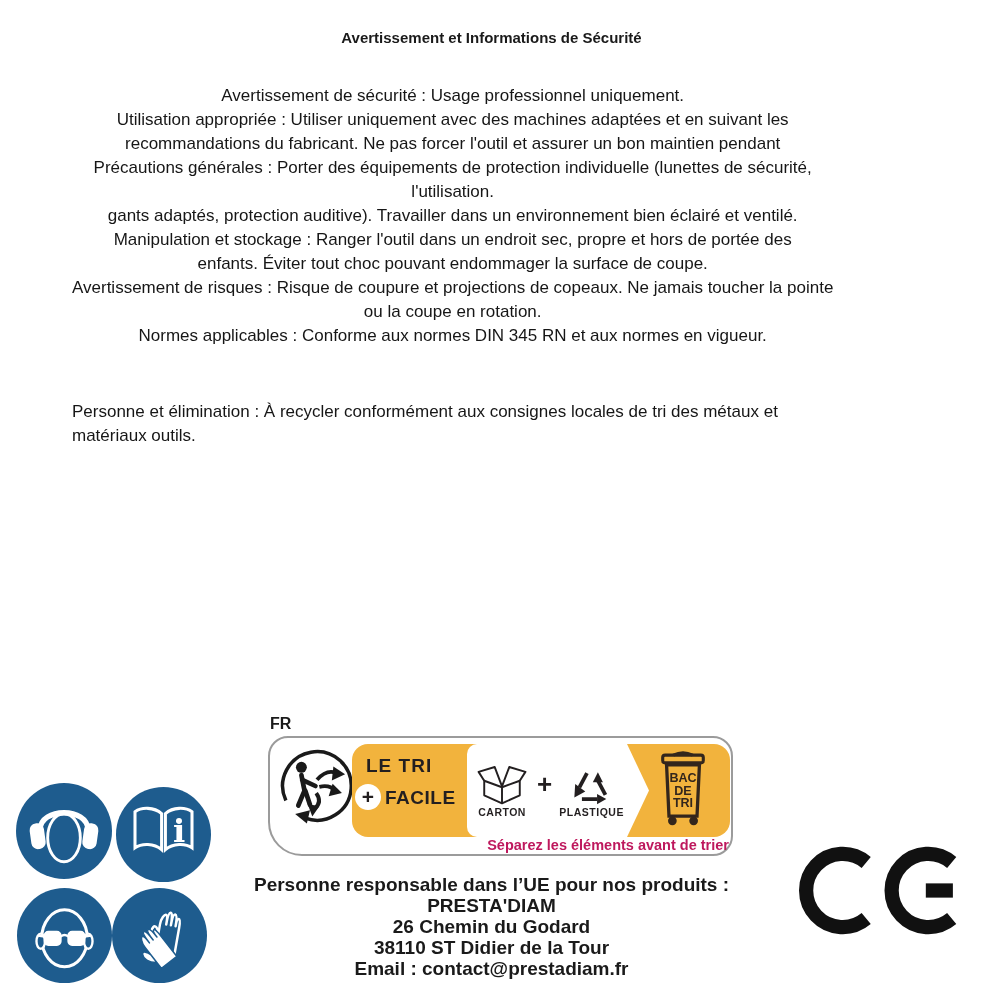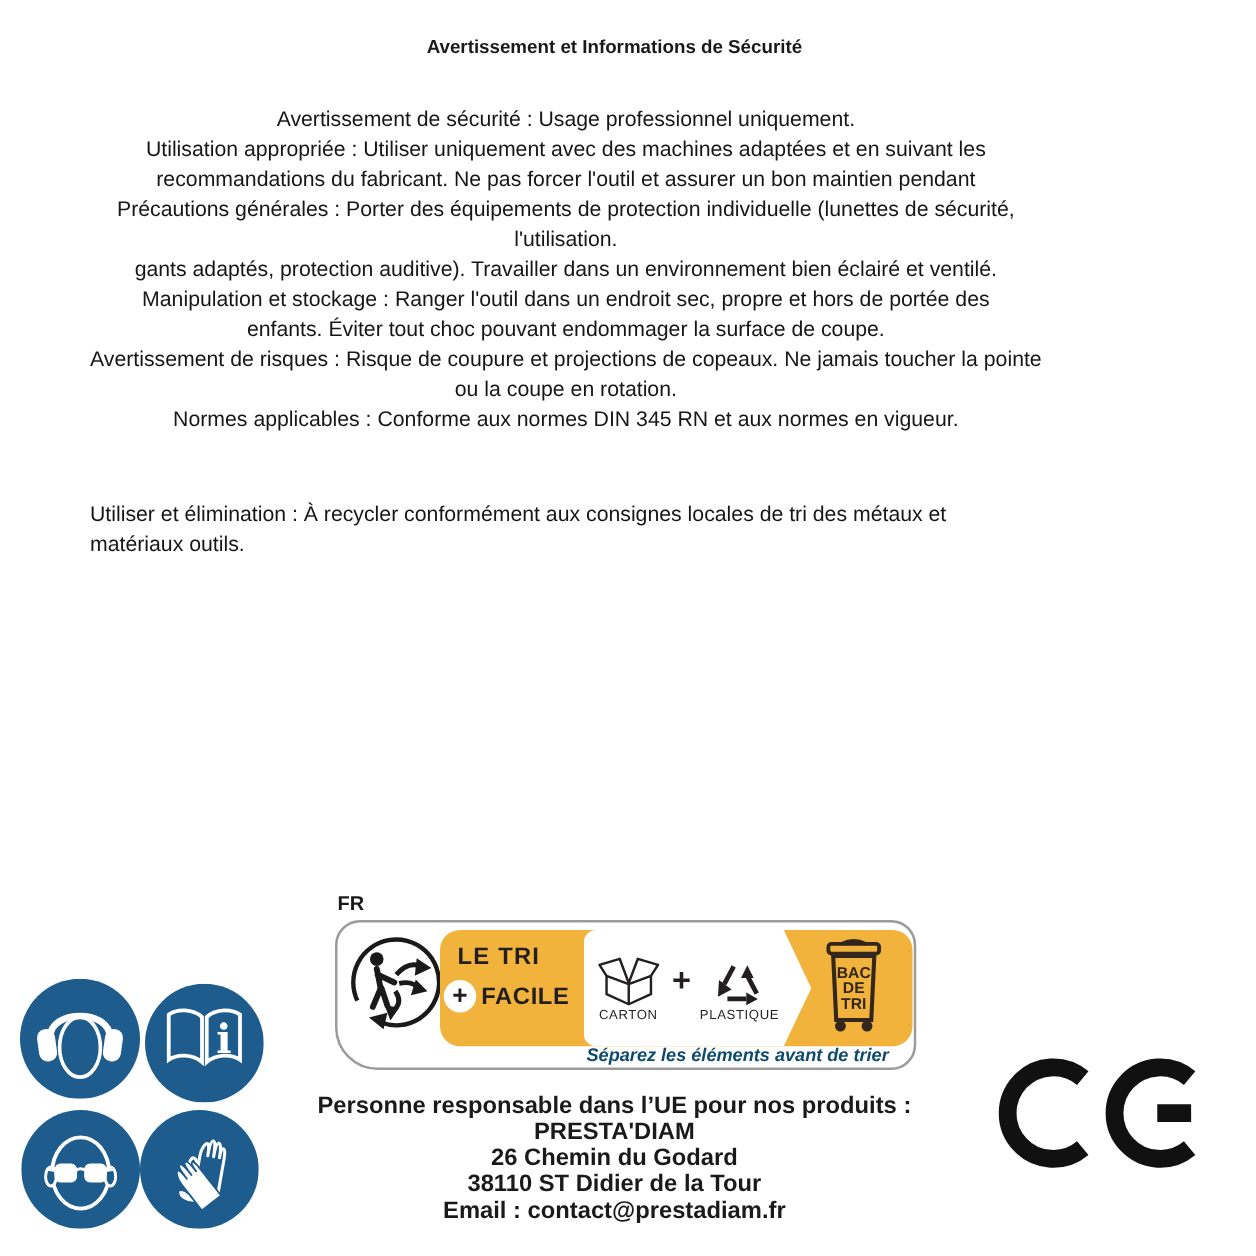--- a/index.html
+++ b/index.html
@@ -19,24 +19,24 @@
   .triman{position:absolute;left:8px;top:8px;}
   .band{position:absolute;left:82px;top:6px;width:378px;height:93px;background:#F2B33D;border-radius:16px;}
   .letri{position:absolute;left:14px;top:11px;font-size:19px;font-weight:800;letter-spacing:1px;color:#231F20;}
   .plusbadge{position:absolute;left:3px;top:40px;width:26px;height:26px;border-radius:50%;background:#fff;
              color:#231F20;font-size:21px;font-weight:800;line-height:25px;text-align:center;}
   .facile{position:absolute;left:33px;top:43px;font-size:19px;font-weight:800;letter-spacing:0.5px;color:#231F20;}
   .bubble{position:absolute;left:115px;top:0;width:182px;height:93px;background:#fff;border-radius:10px;
           clip-path:polygon(0 0,calc(100% - 22px) 0,100% 50%,calc(100% - 22px) 100%,0 100%);
           display:flex;align-items:center;justify-content:center;gap:7px;padding-right:18px;box-sizing:border-box;}
   .matstack{display:flex;flex-direction:column;align-items:center;}
-  .matlabel{font-size:10.5px;font-weight:normal;letter-spacing:0.5px;color:#231F20;margin-top:1px;}
+  .matlabel{font-size:10.5px;font-weight:bold;letter-spacing:0.5px;color:#231F20;margin-top:1px;}
   .matplus{font-size:26px;font-weight:900;color:#231F20;margin-top:-12px;}
   .binwrap{position:absolute;left:302px;top:4px;}
-  .tagline{position:absolute;right:20px;top:99px;font-size:14.5px;font-style:italic;font-weight:700;color:#0c4a6e;}
+  .tagline{position:absolute;right:2px;top:99px;font-size:14.5px;font-weight:700;color:#be185d;}
 
   .picto{position:absolute;}
   .address{position:absolute;left:0;top:874px;width:100%;text-align:center;
            font-size:19px;font-weight:bold;line-height:21px;color:#1a1a1a;}
   .ce{position:absolute;left:795px;top:843px;}
 </style>
 </head>
 <body>
 
 <div class="page">
@@ -51,21 +51,21 @@
     <div>l'utilisation.</div>
     <div>gants adaptés, protection auditive). Travailler dans un environnement bien éclairé et ventilé.</div>
     <div>Manipulation et stockage : Ranger l'outil dans un endroit sec, propre et hors de portée des</div>
     <div>enfants. Éviter tout choc pouvant endommager la surface de coupe.</div>
     <div>Avertissement de risques : Risque de coupure et projections de copeaux. Ne jamais toucher la pointe</div>
     <div>ou la coupe en rotation.</div>
     <div>Normes applicables : Conforme aux normes DIN 345 RN et aux normes en vigueur.</div>
   </div>
 
   <div class="recycletext">
-    <div>Utiliser et élimination : À recycler conformément aux consignes locales de tri des métaux et</div>
+    <div>Personne et élimination : À recycler conformément aux consignes locales de tri des métaux et</div>
     <div>matériaux outils.</div>
   </div>
 
   <div class="fr-label">FR</div>
 
   <div class="banner">
     <svg class="triman" width="78" height="80" viewBox="0 0 100 100">
       <path d="M35 91.3 A44 44 0 1 0 10.1 68.6" fill="none" stroke="#1a1a1a" stroke-width="4.5"></path>
       <polygon points="37,98 22,86 41,81" fill="#1a1a1a"></polygon>
       <circle cx="30" cy="26" r="7" fill="#1a1a1a"></circle>

